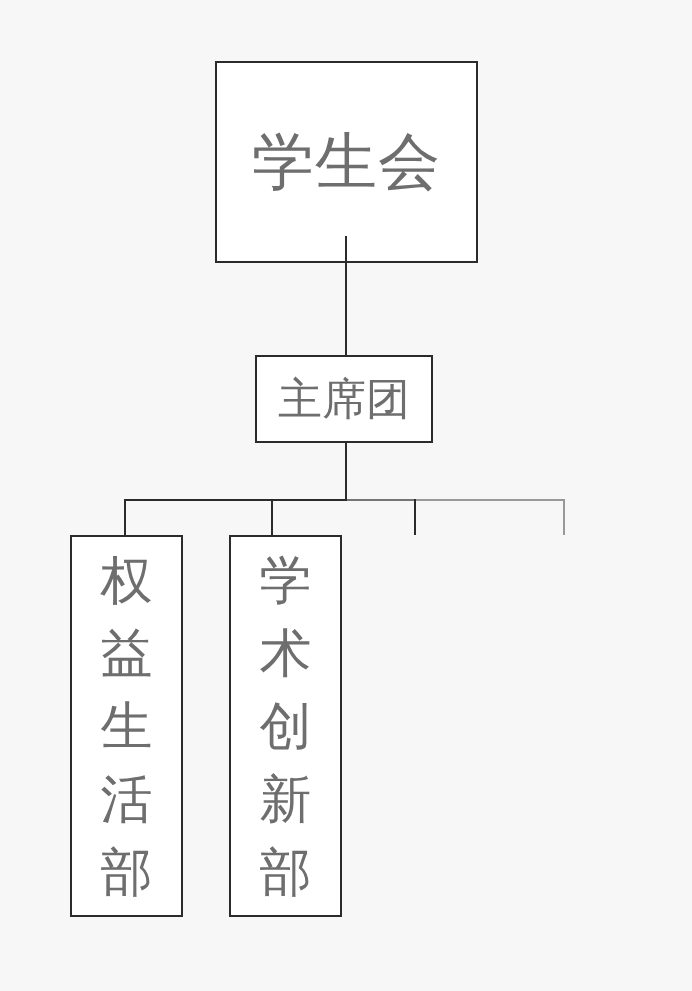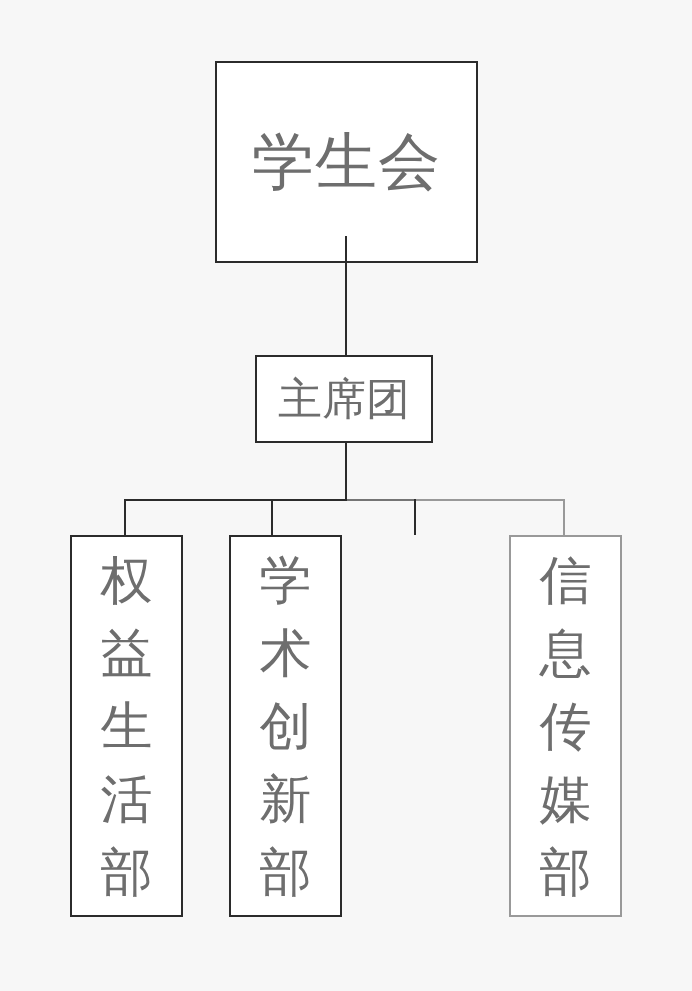--- a/index.html
+++ b/index.html
@@ -139,17 +139,14 @@
 
   <div class="node node--dept node--dept-1">
     <span class="dept-label">权益生活部</span>
   </div>
 
   <div class="node node--dept node--dept-2">
     <span class="dept-label">学术创新部</span>
   </div>
 
 
-  <div class="node node--dept node--dept-4">
-    <span class="dept-label">信息传媒部</span>
-  </div>
 
 </div>
 
 </body></html>

